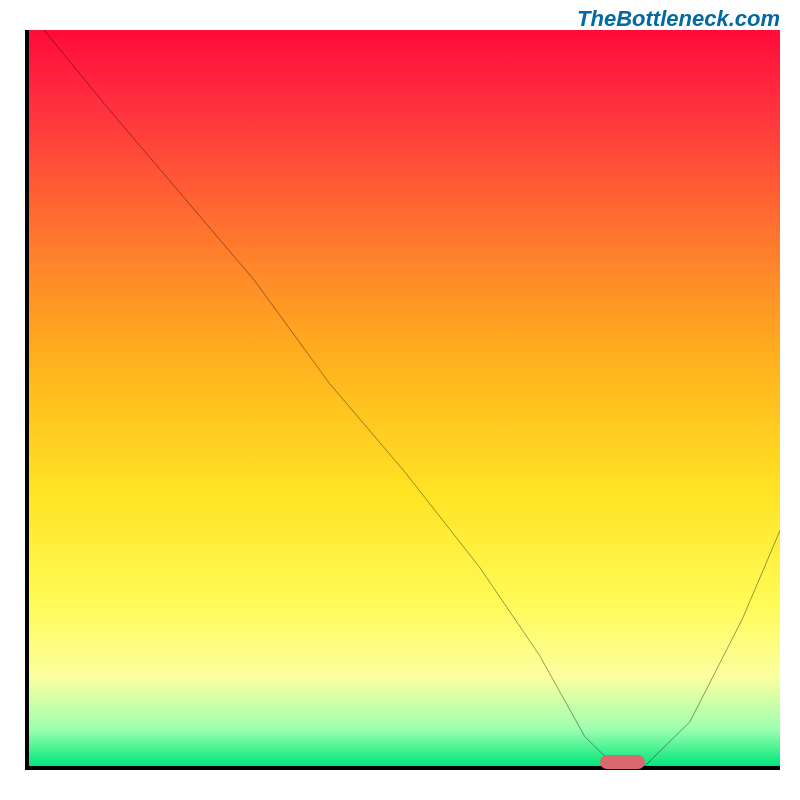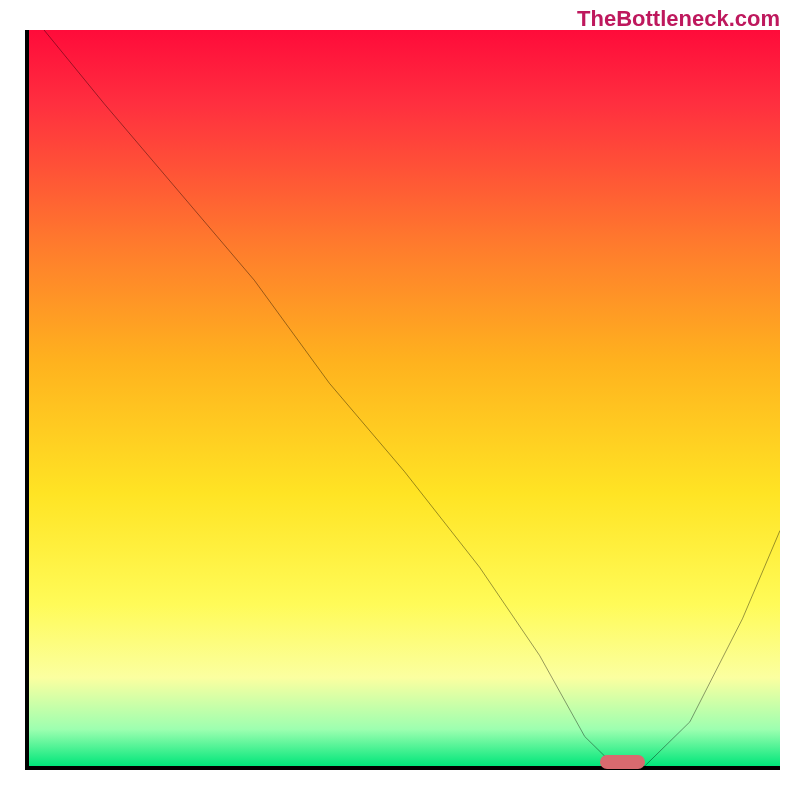--- a/index.html
+++ b/index.html
@@ -7,24 +7,25 @@
     padding: 0;
     width: 800px;
     height: 800px;
     position: relative;
     font-family: Arial, sans-serif;
   }
   .watermark {
     position: absolute;
     top: 6px;
     right: 20px;
-    color: #be185d;
+    color: #0369a1;
     font-size: 22px;
     font-weight: bold;
     z-index: 10;
+    font-style: italic;
   }
   .plot-area {
     position: absolute;
     left: 25px;
     top: 30px;
     width: 755px;
     height: 740px;
     border-left: 4px solid black;
     border-bottom: 4px solid black;
     box-sizing: border-box;

